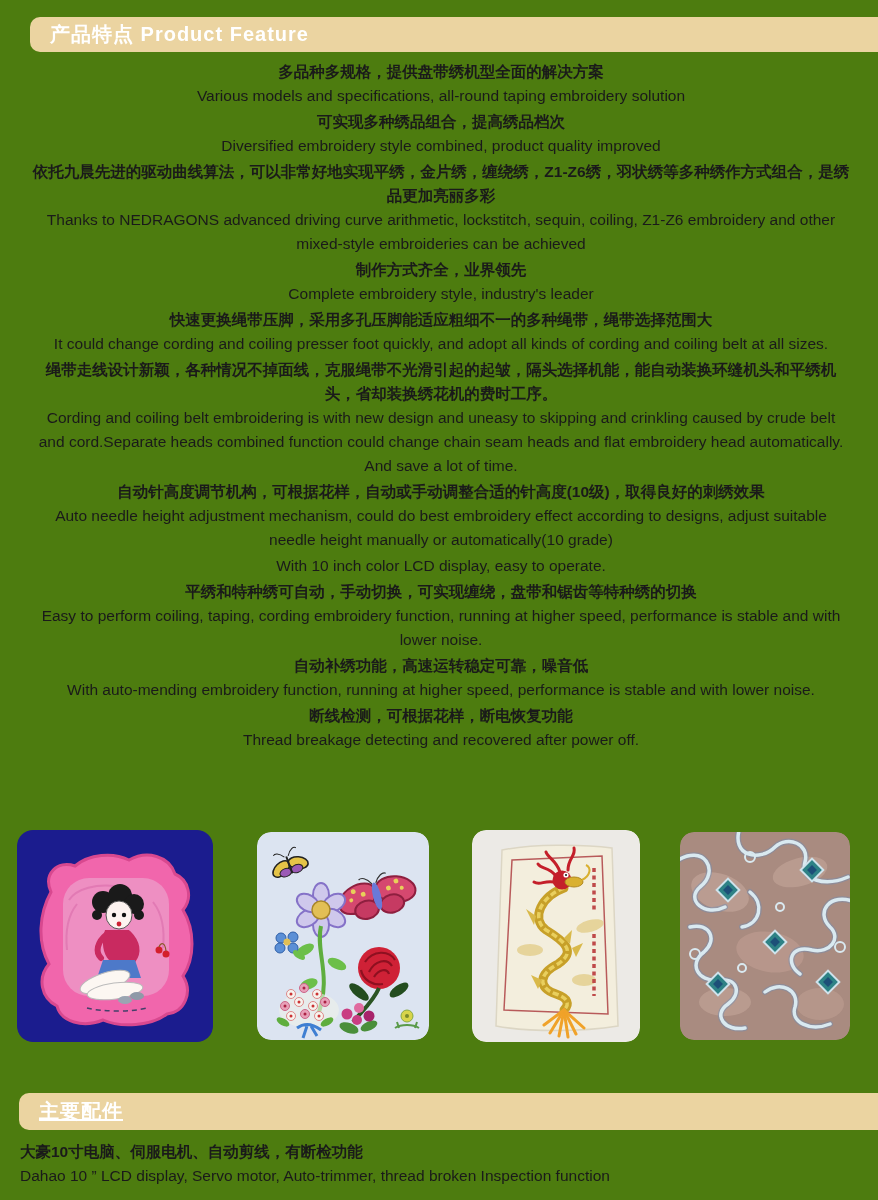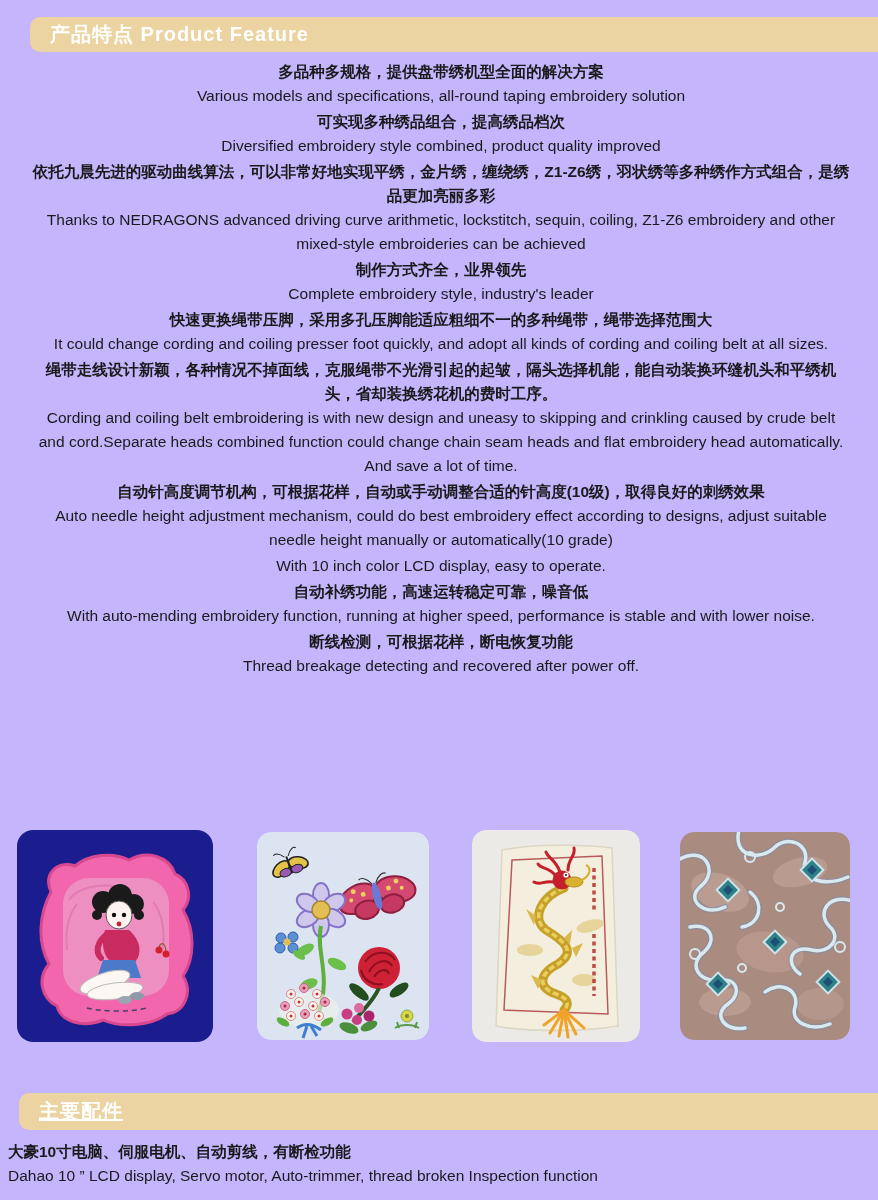--- a/index.html
+++ b/index.html
@@ -1,17 +1,17 @@
 <!DOCTYPE html>
 <html><head>
 <meta charset="utf-8">
 <style>
   html,body{margin:0;padding:0;background:#ffffff;}
   .page{
-    position:relative;width:878px;height:1200px;background:#c4b5fd;
+    position:relative;width:878px;height:1200px;background:#4d7c0f;
     font-family:"Liberation Sans","DejaVu Sans",sans-serif;color:#1a1a1a;overflow:hidden;
   }
   .section-bar{
     position:absolute;height:35px;background:#ebd4a1;
     border-radius:10px 0 0 10px;color:#ffffff;font-weight:bold;font-size:20px;
     line-height:35px;padding-left:20px;box-sizing:border-box;letter-spacing:1px;
     white-space:nowrap;
   }
   #bar-product{left:30px;top:17px;width:848px;}
   #bar-accessory{left:19px;top:1093px;width:859px;height:37px;line-height:37px;text-decoration:underline;}
@@ -19,21 +19,21 @@
   .feature{margin:0 0 2px 0;text-align:center;}
   .zh{font-weight:bold;font-size:15.5px;line-height:24px;}
   .en{font-weight:normal;font-size:15.5px;line-height:24px;}
   .samples{position:absolute;left:0;top:830px;width:878px;height:214px;}
   .sample{position:absolute;border-radius:14px;overflow:hidden;}
   #sample-1{left:17px;top:0;width:196px;height:212px;}
   #sample-2{left:257px;top:2px;width:172px;height:208px;}
   #sample-3{left:472px;top:0;width:168px;height:212px;}
   #sample-4{left:680px;top:2px;width:170px;height:208px;}
   .sample svg{display:block;width:100%;height:100%;}
-  .accessory-text{position:absolute;left:8px;top:1140px;width:840px;}
+  .accessory-text{position:absolute;left:20px;top:1140px;width:840px;}
 </style>
 </head>
 <body>
 
 <div class="page">
 
   <div class="section-bar" id="bar-product">产品特点 Product Feature</div>
 
   <div class="features">
     <div class="feature">
@@ -59,20 +59,24 @@
     <div class="feature">
       <div class="zh">绳带走线设计新颖，各种情况不掉面线，克服绳带不光滑引起的起皱，隔头选择机能，能自动装换环缝机头和平绣机头，省却装换绣花机的费时工序。</div>
       <div class="en">Cording and coiling belt embroidering is with new design and uneasy to skipping and crinkling caused by crude belt and cord.Separate heads combined function could change chain seam heads and flat embroidery head automatically. And save a lot of time.</div>
     </div>
     <div class="feature">
       <div class="zh">自动针高度调节机构，可根据花样，自动或手动调整合适的针高度(10级)，取得良好的刺绣效果</div>
       <div class="en">Auto needle height adjustment mechanism, could do best embroidery effect according to designs, adjust suitable needle height manually or automatically(10 grade)</div>
     </div>
     <div class="feature">
       <div class="en">With 10 inch color LCD display, easy to operate.</div>
+    </div>
+    <div class="feature">
+      <div class="zh">平绣和特种绣可自动，手动切换，可实现缠绕，盘带和锯齿等特种绣的切换</div>
+      <div class="en">Easy to perform coiling, taping, cording embroidery function, running at higher speed, performance is stable and with lower noise.</div>
     </div>
     <div class="feature">
       <div class="zh">自动补绣功能，高速运转稳定可靠，噪音低</div>
       <div class="en">With auto-mending embroidery function, running at higher speed, performance is stable and with lower noise.</div>
     </div>
     <div class="feature">
       <div class="zh">断线检测，可根据花样，断电恢复功能</div>
       <div class="en">Thread breakage detecting and recovered after power off.</div>
     </div>
   </div>

